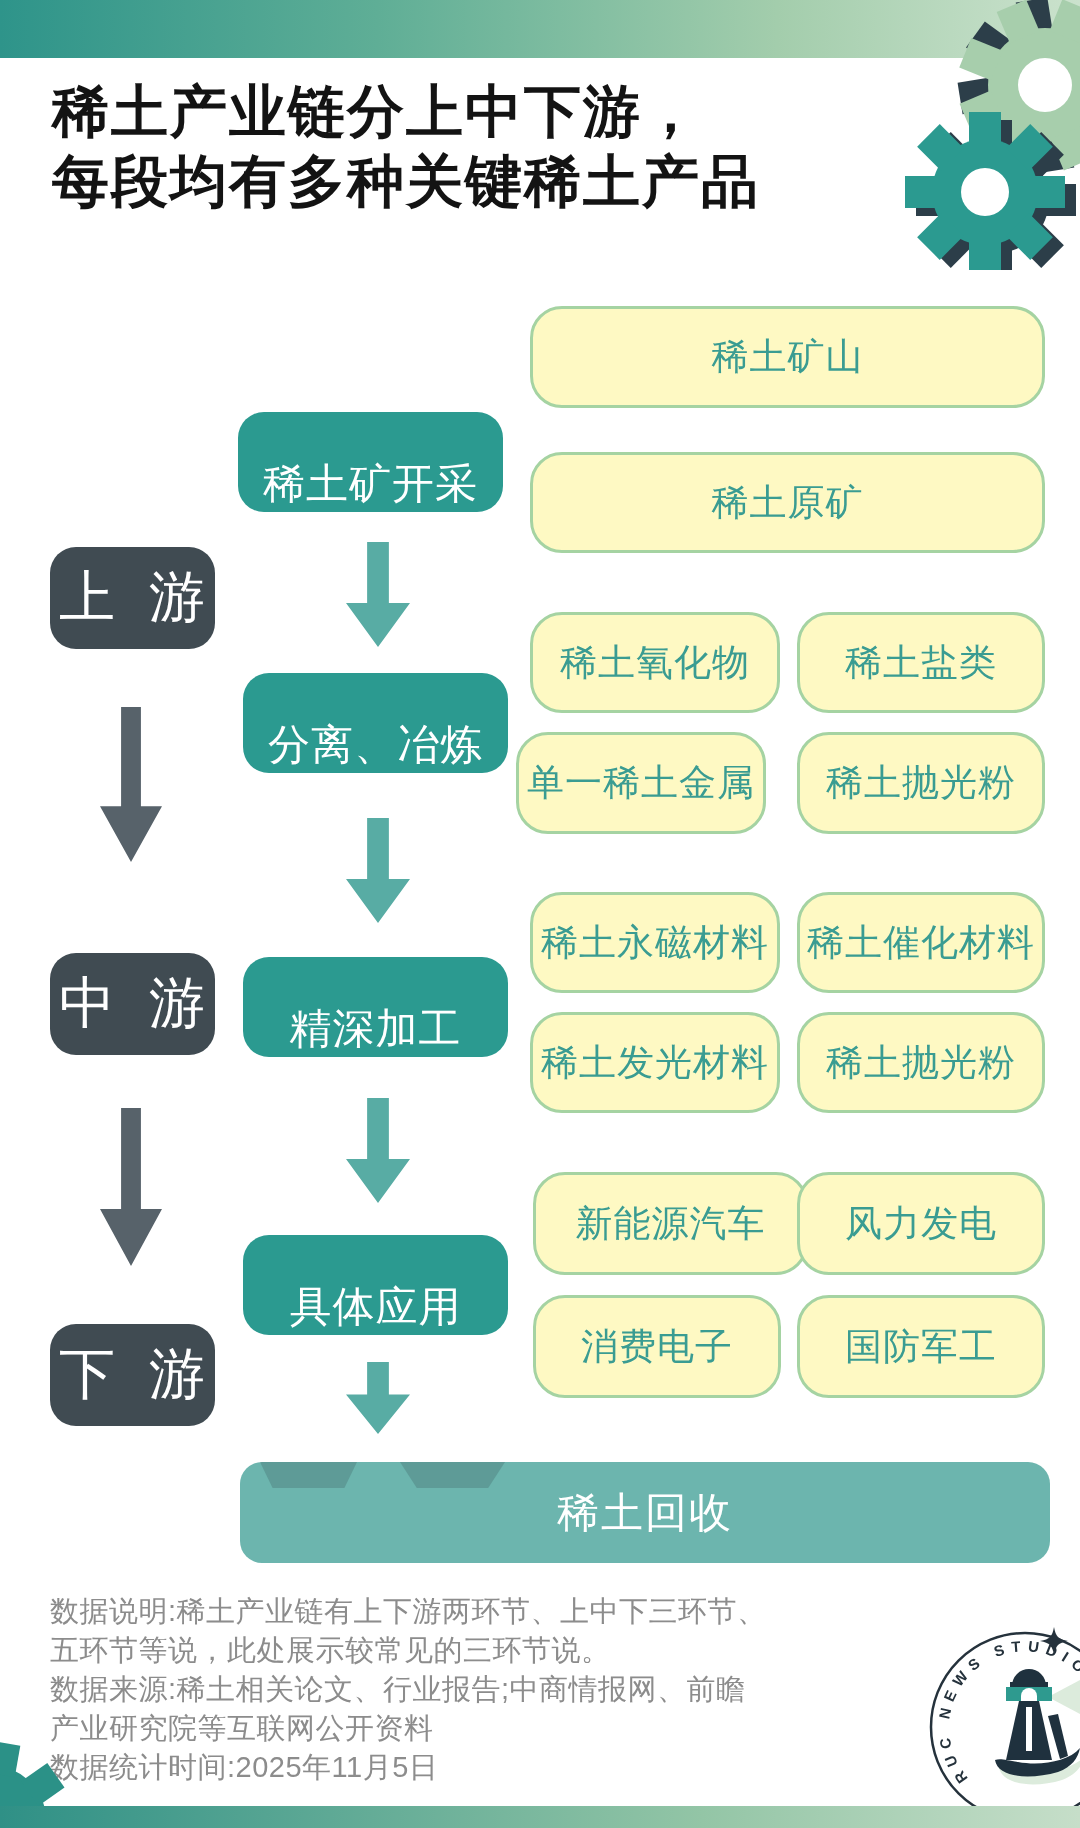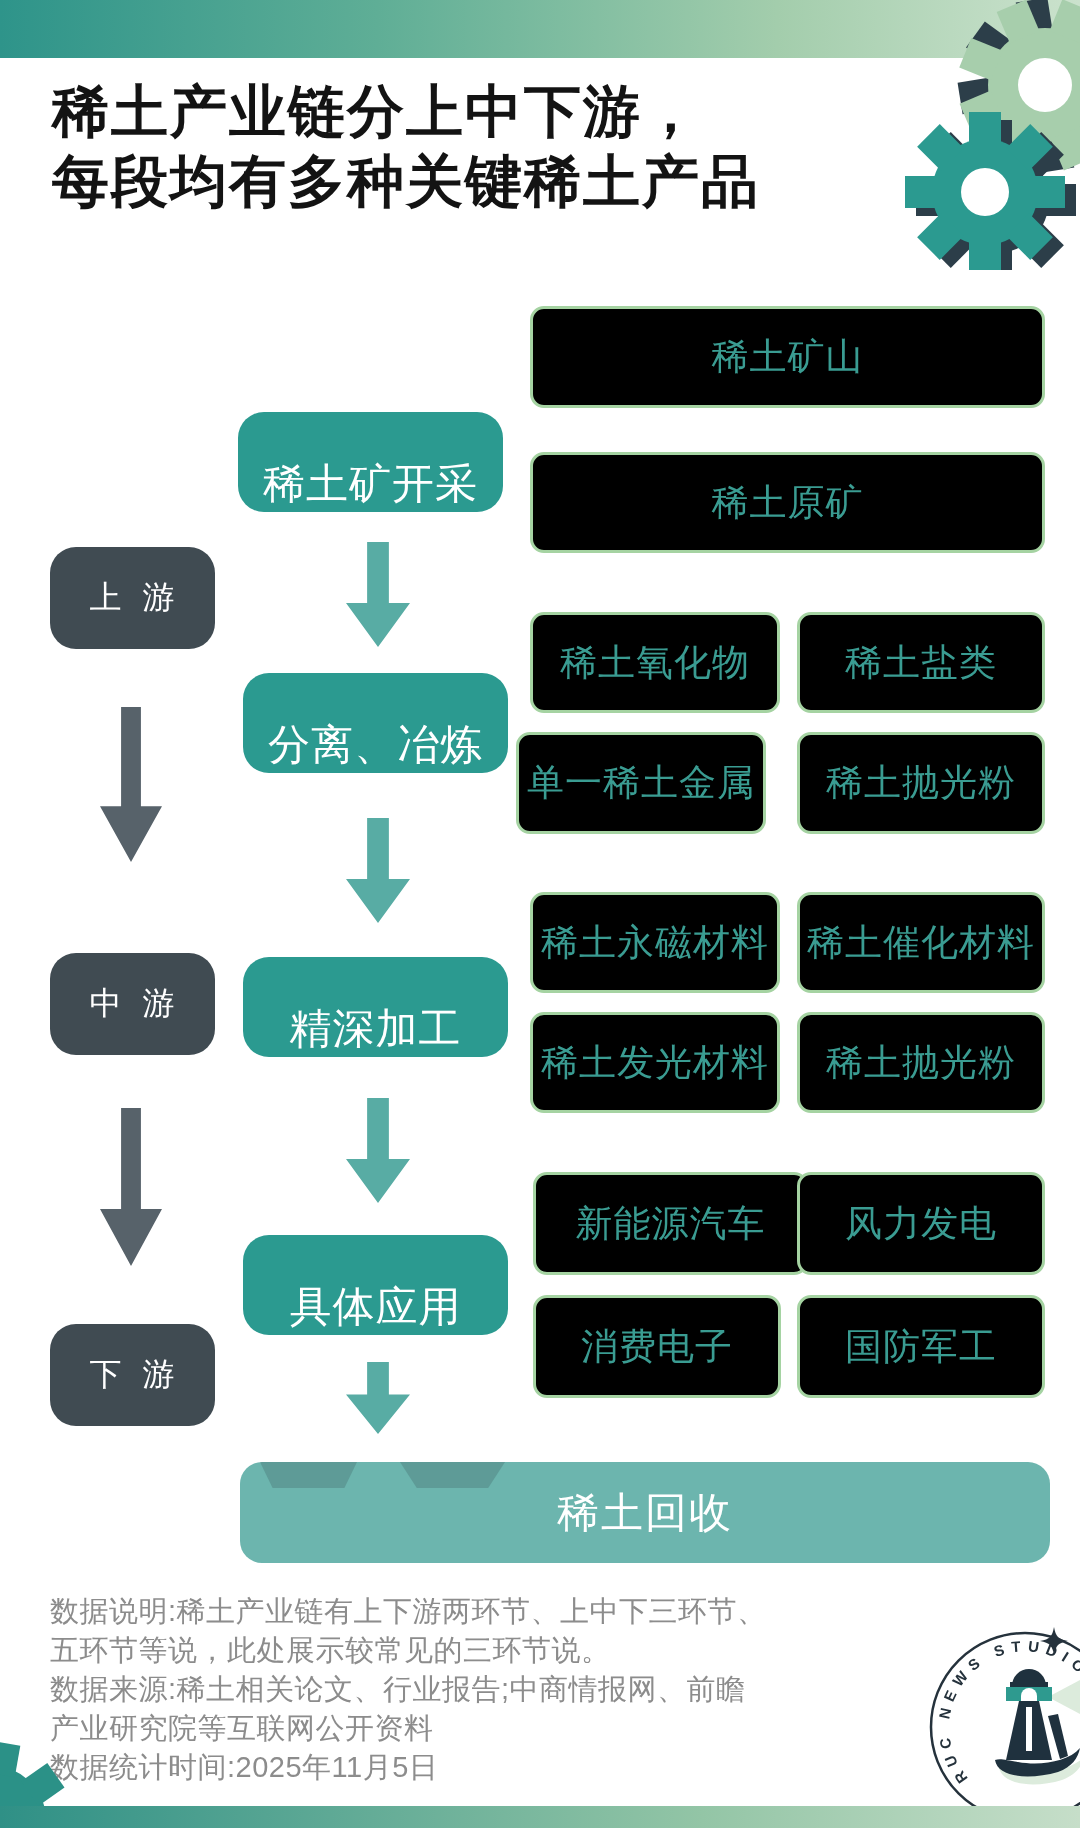--- a/index.html
+++ b/index.html
@@ -12,28 +12,28 @@
   
   .topbar{left:0;top:0;width:1080px;height:58px;
     background:linear-gradient(90deg,#2E948A 0%,#5FAE96 35%,#A3CDAC 72%,#CBE2CD 100%);}
   .bottombar{left:0;top:1806px;width:1080px;height:22px;
     background:linear-gradient(90deg,#2F9086 0%,#93C5A6 65%,#C6DEC9 100%);}
   
   .title{left:52px;top:76px;width:860px;font-size:57px;line-height:70px;
     font-weight:700;color:#131313;letter-spacing:2px;white-space:pre;}
   
   .badge{width:165px;height:102px;border-radius:26px;background:#404B52;
-    color:#fff;font-size:32px;display:flex;align-items:center;justify-content:center;
+    color:#fff;font-size:56px;display:flex;align-items:center;justify-content:center;
     white-space:pre;letter-spacing:1px;}
   
   .process{width:265px;height:100px;border-radius:26px;background:#2B9A90;
     color:#fff;font-size:42px;display:flex;align-items:flex-end;justify-content:center;
     letter-spacing:1px;}
   
-  .product{background:#000000;border:3px solid #A5D3A2;border-radius:14px;
+  .product{background:#fef9c3;border:3px solid #A5D3A2;border-radius:32px;
     color:#3A9C92;font-size:37px;display:flex;align-items:center;justify-content:center;
     box-sizing:border-box;letter-spacing:1px;}
   
   .arrow-teal{background:#58ACA4;
     clip-path:polygon(33% 0,67% 0,67% 58%,100% 58%,50% 100%,0 58%,33% 58%);}
   .arrow-teal-short{background:#58ACA4;
     clip-path:polygon(33% 0,67% 0,67% 45%,100% 45%,50% 100%,0 45%,33% 45%);}
   .arrow-gray{background:#57626A;
     clip-path:polygon(34% 0,66% 0,66% 64%,100% 64%,50% 100%,0 64%,34% 64%);}
   

